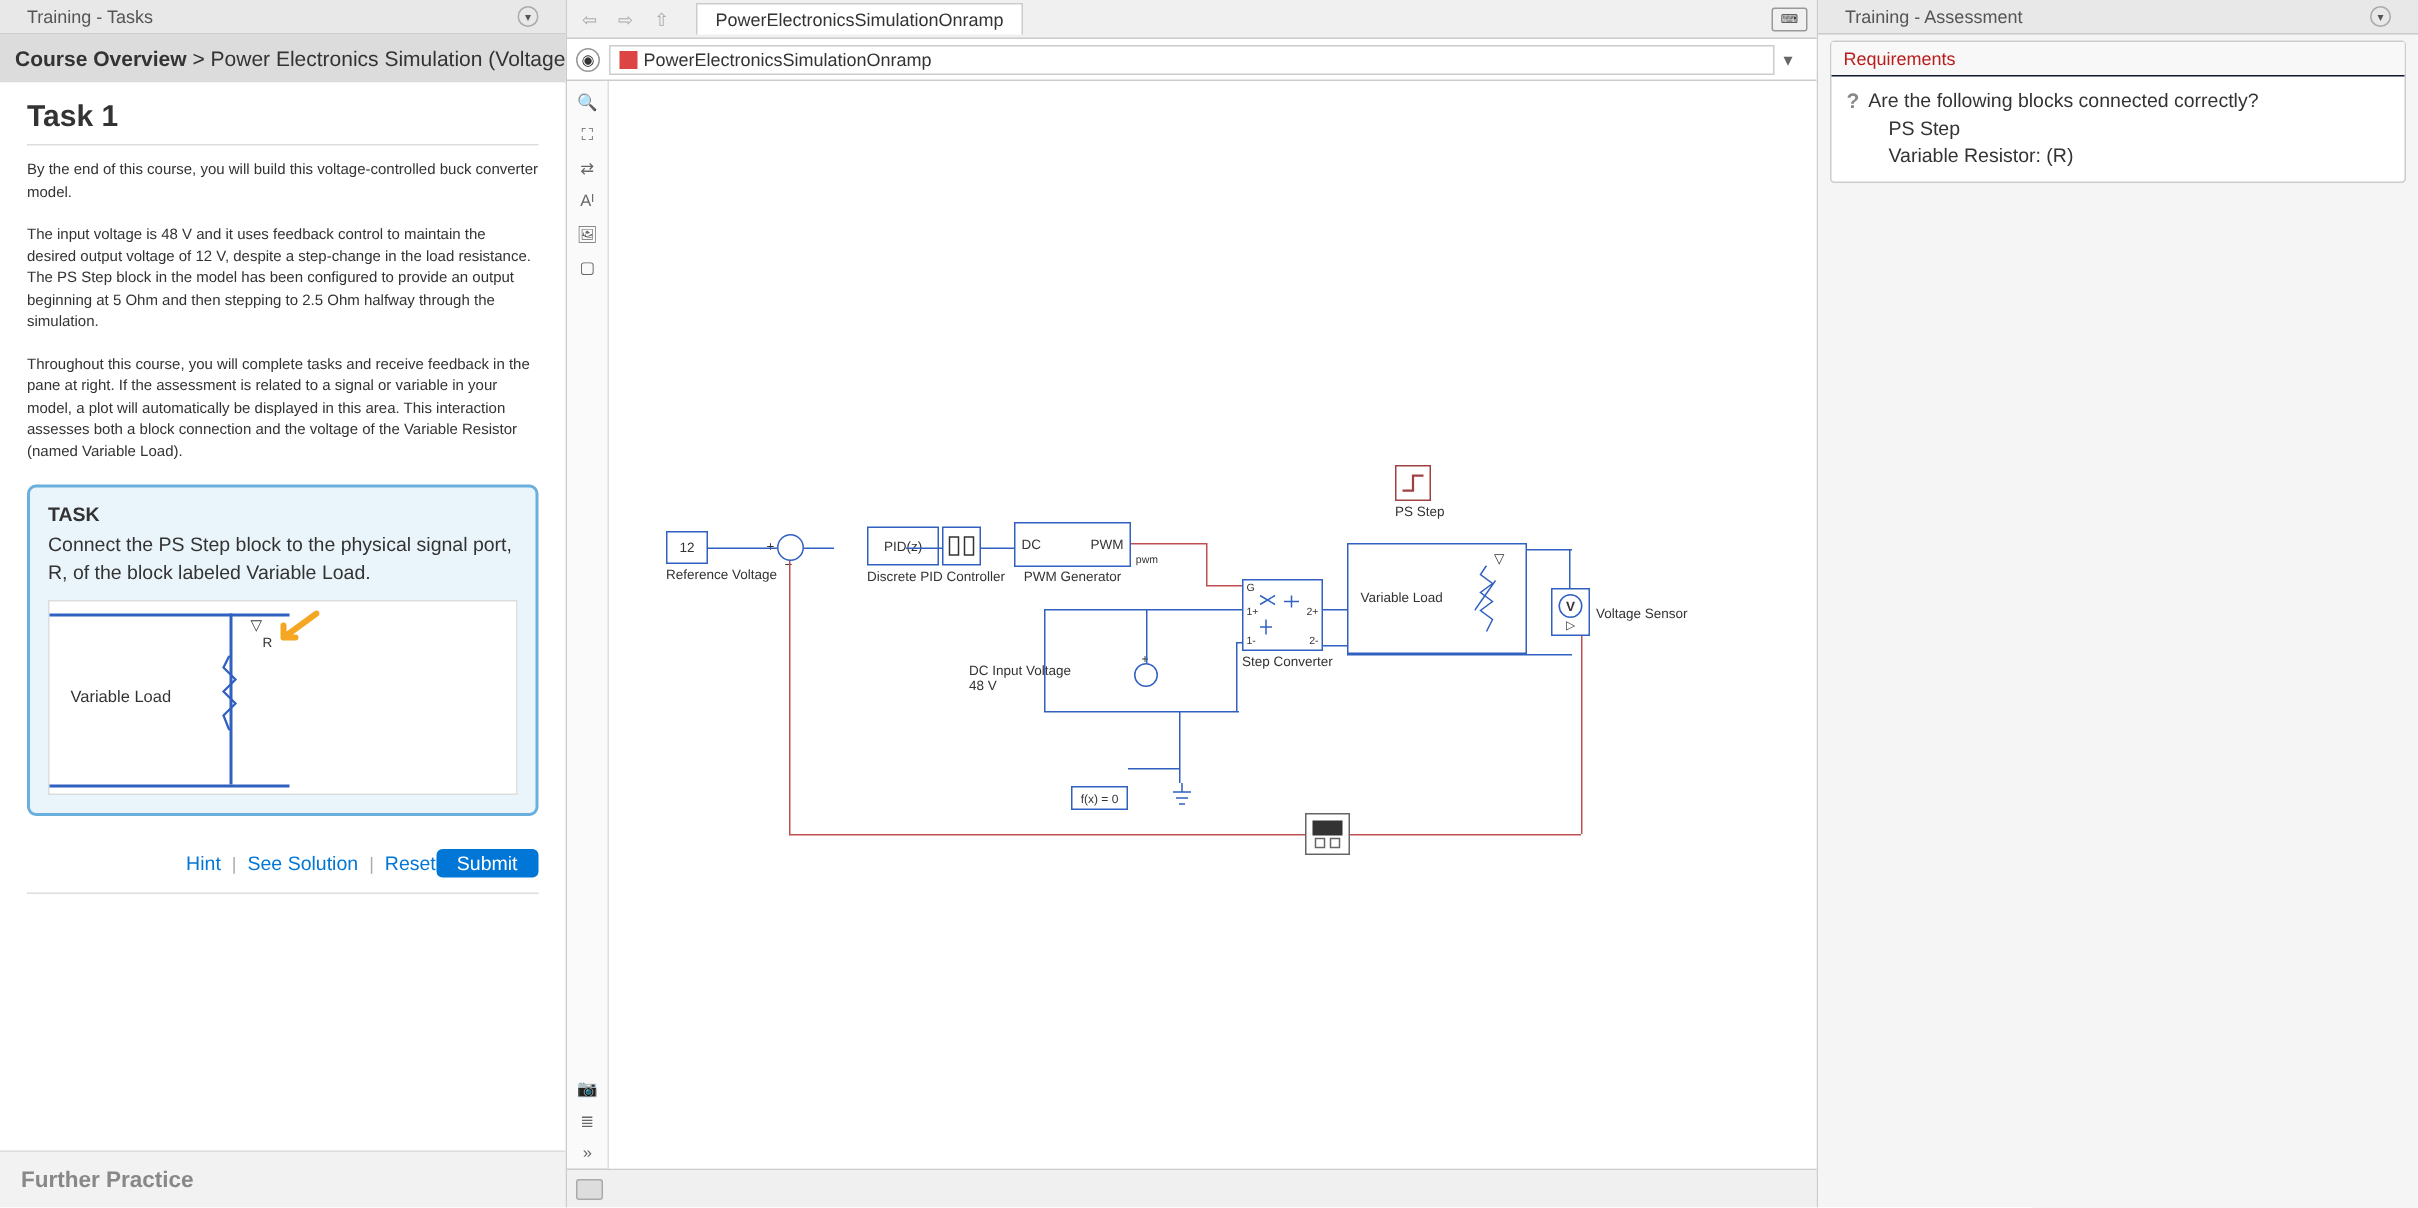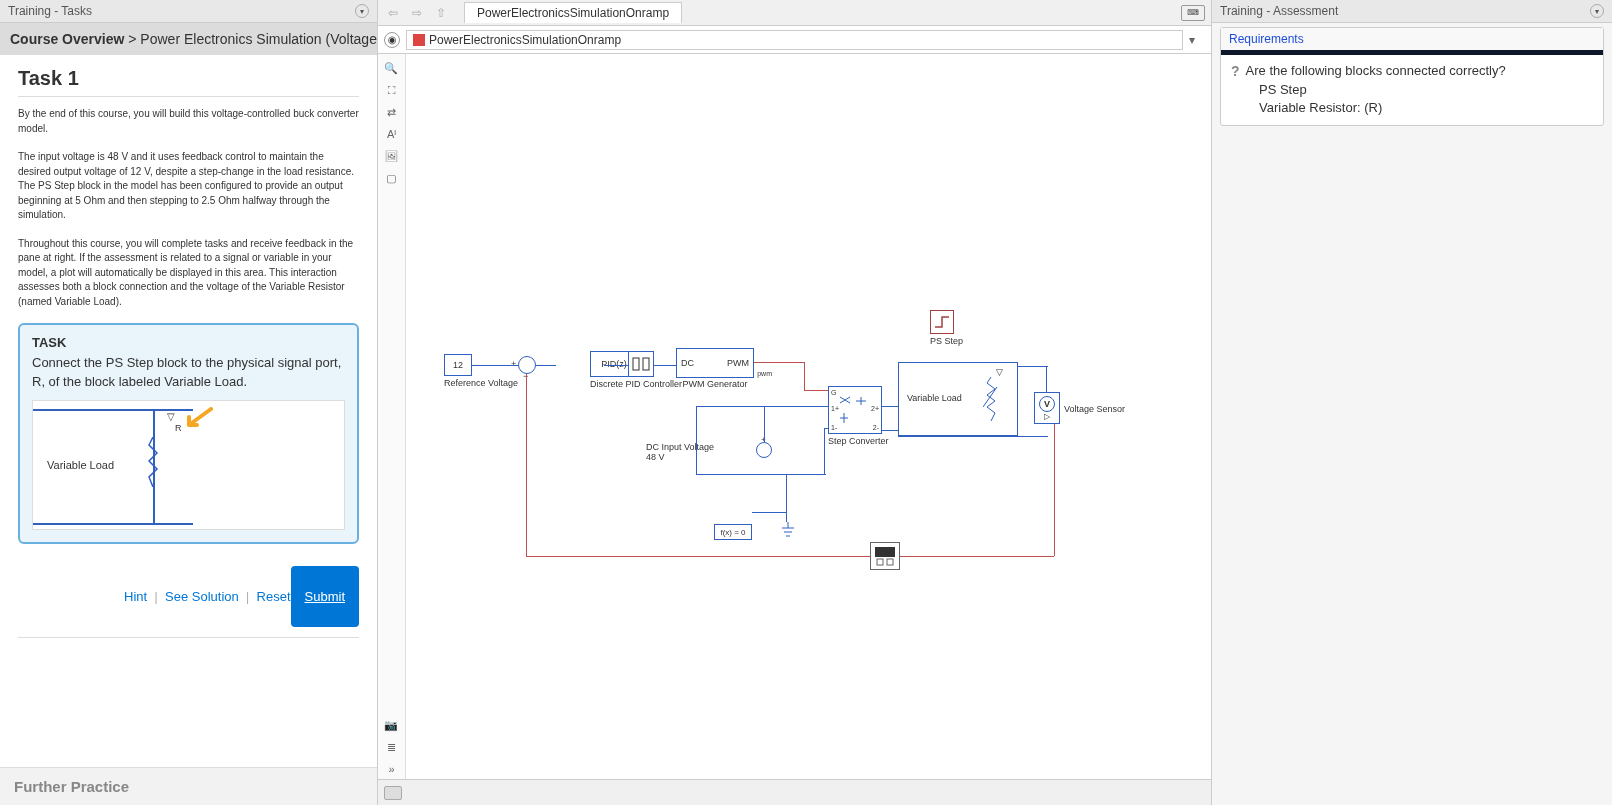--- a/index.html
+++ b/index.html
@@ -1,35 +1,35 @@
 <!DOCTYPE html>
 <html><head>
 <meta charset="utf-8">
 <style>
   * { box-sizing: border-box; margin: 0; padding: 0; }
   body { font-family: Arial, Helvetica, sans-serif; font-size: 12px; color: #333; background: #fff; width: 1612px; height: 805px; overflow: hidden; display: flex; }
   
   
   .left-panel { width: 378px; height: 100%; border-right: 1px solid #ccc; display: flex; flex-direction: column; background: #f5f5f5; }
-  .panel-header { background: #e8e8e8; border-bottom: 1px solid #ccc; padding: 4px 8px; display: flex; justify-content: space-between; align-items: center; font-size: 12px; color: #555; }
+  .panel-header { background: #e8e8e8; border-bottom: 1px solid #ccc; padding: 4px 18px; display: flex; justify-content: space-between; align-items: center; font-size: 12px; color: #555; }
   .panel-header .dropdown-arrow { width: 14px; height: 14px; border: 1px solid #aaa; border-radius: 50%; display: flex; align-items: center; justify-content: center; font-size: 8px; cursor: pointer; }
   .breadcrumb { background: #dcdcdc; padding: 8px 10px; font-size: 14px; color: #333; white-space: nowrap; overflow: hidden; }
   .breadcrumb b { font-weight: bold; text-align: center; }
   .task-content { background: #fff; padding: 12px 18px; flex: 1; overflow-y: auto; }
   .task-title { font-size: 20px; font-weight: bold; margin-bottom: 6px; }
   .task-content hr { border: none; border-top: 1px solid #ddd; margin-bottom: 10px; }
   .task-content p { font-size: 10px; line-height: 1.45; margin-bottom: 14px; color: #333; }
   .task-box { border: 2px solid #6ab0de; border-radius: 6px; background: #eaf4fb; padding: 10px 12px 12px 12px; margin-top: 6px; }
   .task-box-title { font-weight: bold; font-size: 13px; margin-bottom: 4px; }
   .task-box p { font-size: 13px; margin-bottom: 8px; }
   .task-image { background: #fff; border: 1px solid #ddd; height: 130px; position: relative; }
   .actions-row { display: flex; justify-content: flex-end; align-items: center; margin-top: 22px; margin-bottom: 8px; }
   .links a { color: #0076d6; text-decoration: none; font-size: 13px; cursor: pointer; }
   .links .sep { color: #aaa; margin: 0 4px; }
-  .submit-btn { background: #0076d6; color: #fff; border: none; border-radius: 4px; padding: 23px 14px; font-size: 13px; cursor: pointer; text-decoration: underline; }
+  .submit-btn { background: #0076d6; color: #fff; border: none; border-radius: 4px; padding: 2px 14px; font-size: 13px; cursor: pointer; }
   .section-collapsed { background: #f2f2f2; border-top: 1px solid #ddd; padding: 10px 14px; font-size: 15px; color: #888; font-weight: bold; }
   
   
   .center-panel { flex: 1; display: flex; flex-direction: column; border-right: 1px solid #ccc; }
   .center-toolbar { height: 26px; background: #f0f0f0; border-bottom: 1px solid #ccc; display: flex; align-items: center; padding: 0 6px; gap: 6px; }
   .nav-arrow { width: 18px; height: 18px; display: flex; align-items: center; justify-content: center; color: #aaa; cursor: pointer; }
   .tab { background: #fff; border: 1px solid #ccc; border-bottom: none; padding: 3px 12px; font-size: 12px; margin-left: 8px; }
   .keyboard-icon { margin-left: auto; width: 24px; height: 16px; border: 1px solid #999; border-radius: 2px; display: flex; align-items: center; justify-content: center; font-size: 8px; cursor: pointer; }
   .model-bar { height: 28px; border-bottom: 1px solid #ccc; display: flex; align-items: center; padding: 0 6px; gap: 6px; background: #fff; }
   .model-icon { width: 16px; height: 16px; border: 1px solid #999; border-radius: 50%; display: flex; align-items: center; justify-content: center; font-size: 10px; }
@@ -48,21 +48,21 @@
   .block-box { border: 1px solid #3060c0; background: #fff; display: flex; align-items: center; justify-content: center; font-size: 9px; }
   .block-label { font-size: 9px; color: #333; margin-top: 2px; white-space: nowrap; }
   .wire { position: absolute; background: #3060c0; }
   .wire-red { background: #c05050; }
   .wire-h { height: 1px; }
   .wire-v { width: 1px; }
   
   
   .right-panel { width: 400px; height: 100%; display: flex; flex-direction: column; background: #f5f5f5; }
   .req-box { margin: 4px 8px; border: 1px solid #ccc; border-radius: 3px; background: #fff; }
-  .req-title { padding: 4px 8px; font-size: 12px; color: #1d4ed8; border-bottom: 5px solid #0f172a; background: #f8f8f8; }
+  .req-title { padding: 4px 8px; font-size: 12px; color: #b91c1c; border-bottom: 1px solid #0f172a; background: #f8f8f8; }
   .req-content { padding: 8px 10px; font-size: 13px; }
   .req-q { display: flex; gap: 6px; align-items: flex-start; }
   .req-q .qmark { font-weight: bold; color: #888; font-size: 14px; }
   .req-items { margin-left: 28px; margin-top: 2px; font-size: 13px; line-height: 1.4; }
   
   
   .mini-wire-h { position: absolute; height: 2px; background: #3060c0; }
   .mini-wire-v { position: absolute; width: 2px; background: #3060c0; }
 </style>
 </head>
@@ -153,21 +153,21 @@
         <div class="block-label">Reference Voltage</div>
       </div>
 
       <div class="block" style="left:112px;top:302px;">
         <div style="width:18px;height:18px;border:1px solid #3060c0;border-radius:50%;background:#fff;position:relative;">
           <span style="position:absolute;left:-8px;top:2px;font-size:9px;">+</span>
           <span style="position:absolute;left:4px;top:14px;font-size:9px;">−</span>
         </div>
       </div>
 
-      <div class="block" style="left:162px;top:297px;padding-left:22px;">
+      <div class="block" style="left:150px;top:297px;padding-left:22px;">
         <div class="block-box" style="width:48px;height:26px;">PID(z)</div>
         <div class="block-label">Discrete PID Controller</div>
       </div>
 
       <div class="block" style="left:222px;top:297px;">
         <div class="block-box" style="width:26px;height:26px;">
           <svg width="20" height="20">
               <rect x="2" y="4" width="6" height="12" fill="none" stroke="#333" stroke-width="1"></rect>
               <rect x="12" y="4" width="6" height="12" fill="none" stroke="#333" stroke-width="1"></rect>
             </svg>

